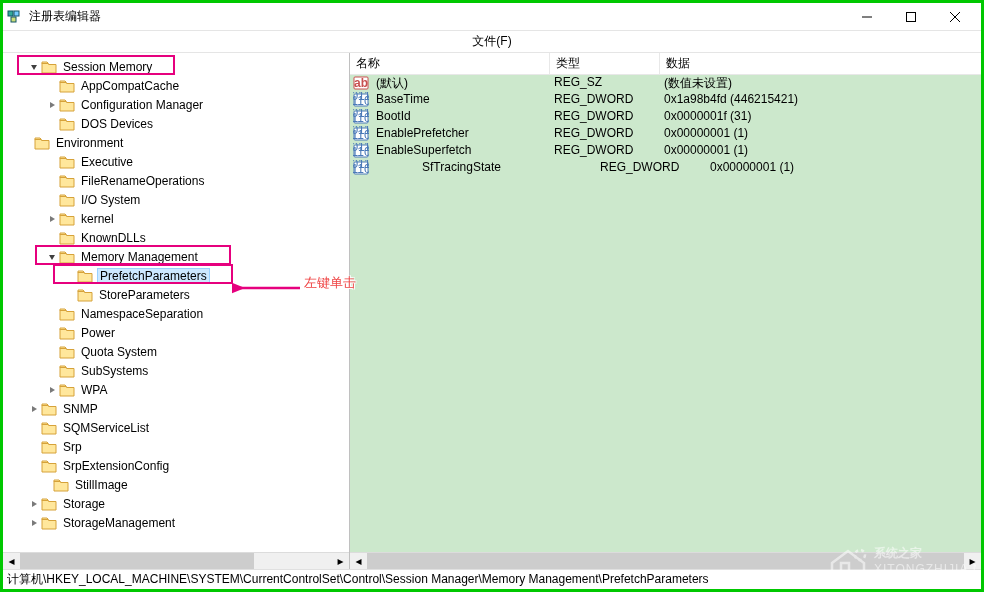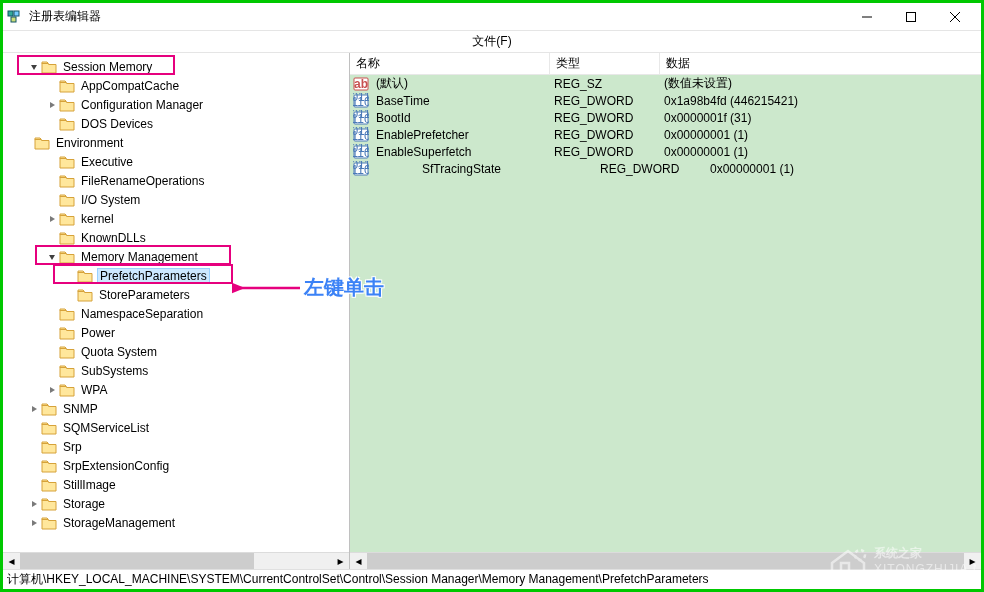--- a/index.html
+++ b/index.html
@@ -24,25 +24,25 @@
 .selected { background: #cce8ff; border: 1px solid #99d1ff; }
 .highlight-box { position: absolute; border: 2px solid #e6007e; pointer-events: none; }
 .scrollbar-h { height: 17px; background: #f0f0f0; border-top: 1px solid #dcdcdc; display: flex; align-items: center; }
 .scrollbar-h .track { flex: 1; position: relative; height: 100%; }
 .scrollbar-h .thumb { position: absolute; height: 100%; background: #cdcdcd; }
 .scrollbar-h .arrow { width: 17px; height: 17px; display: flex; align-items: center; justify-content: center; }
 .right { flex: 1; display: flex; flex-direction: column; background: #cce8cc; }
 .rheader { height: 22px; display: flex; align-items: center; background: #fff; border-bottom: 1px solid #e8e8e8; }
 .rheader .col { padding: 0 6px; border-right: 1px solid #e8e8e8; height: 100%; display: flex; align-items: center; }
 .rbody { flex: 1; }
-.row { display: flex; align-items: center; height: 17px; }
+.row { display: flex; height: 17px; }
 .row .vicon { width: 18px; height: 16px; display: inline-flex; align-items: center; justify-content: center; margin: 0 2px; }
 .row .cell { padding: 0 4px; }
 .statusbar { height: 20px; border-top: 1px solid #e0e0e0; display: flex; align-items: center; padding: 0 4px; font-size: 12px; }
-.annotation { position: absolute; color: #3b82f6; font-size: 20px; font-weight: bold; pointer-events: none; text-shadow: 1px 1px 0 #fff, -1px -1px 0 #fff, 1px -1px 0 #fff, -1px 1px 0 #fff; }
+.annotation { position: absolute; color: #ef4444; font-size: 13px; font-weight: normal; pointer-events: none; text-shadow: 1px 1px 0 #fff, -1px -1px 0 #fff, 1px -1px 0 #fff, -1px 1px 0 #fff; }
 .arrow-annot { position: absolute; pointer-events: none; }
 .watermark { position: absolute; right: 8px; bottom: 8px; opacity: 0.55; pointer-events: none; }
 </style>
 </head>
 <body>
 
 <div class="window">
 
   <div class="titlebar">
     <span class="app-icon">
@@ -322,21 +322,21 @@
           <div class="node" style="padding-left: 24px;">
             <span class="expander"></span>
             <span class="folder">
               <svg viewBox="0 0 16 14">
                 <path d="M1 3 L6 3 L7.5 4.5 L15 4.5 L15 13 L1 13 Z" fill="#ffe79c" stroke="#d6a23a"></path>
                 <path d="M1 3 L1 2 L6 2 L7.5 3.5 L1 3.5 Z" fill="#ffe79c" stroke="#d6a23a"></path>
               </svg>
             </span>
             <span class="label">SrpExtensionConfig</span>
           </div>
-          <div class="node" style="padding-left: 24px;">
+          <div class="node" style="padding-left: 36px;">
             <span class="expander"></span>
             <span class="folder">
               <svg viewBox="0 0 16 14">
                 <path d="M1 3 L6 3 L7.5 4.5 L15 4.5 L15 13 L1 13 Z" fill="#ffe79c" stroke="#d6a23a"></path>
                 <path d="M1 3 L1 2 L6 2 L7.5 3.5 L1 3.5 Z" fill="#ffe79c" stroke="#d6a23a"></path>
               </svg>
             </span>
             <span class="label">StillImage</span>
           </div>
           <div class="node" style="padding-left: 24px;">

